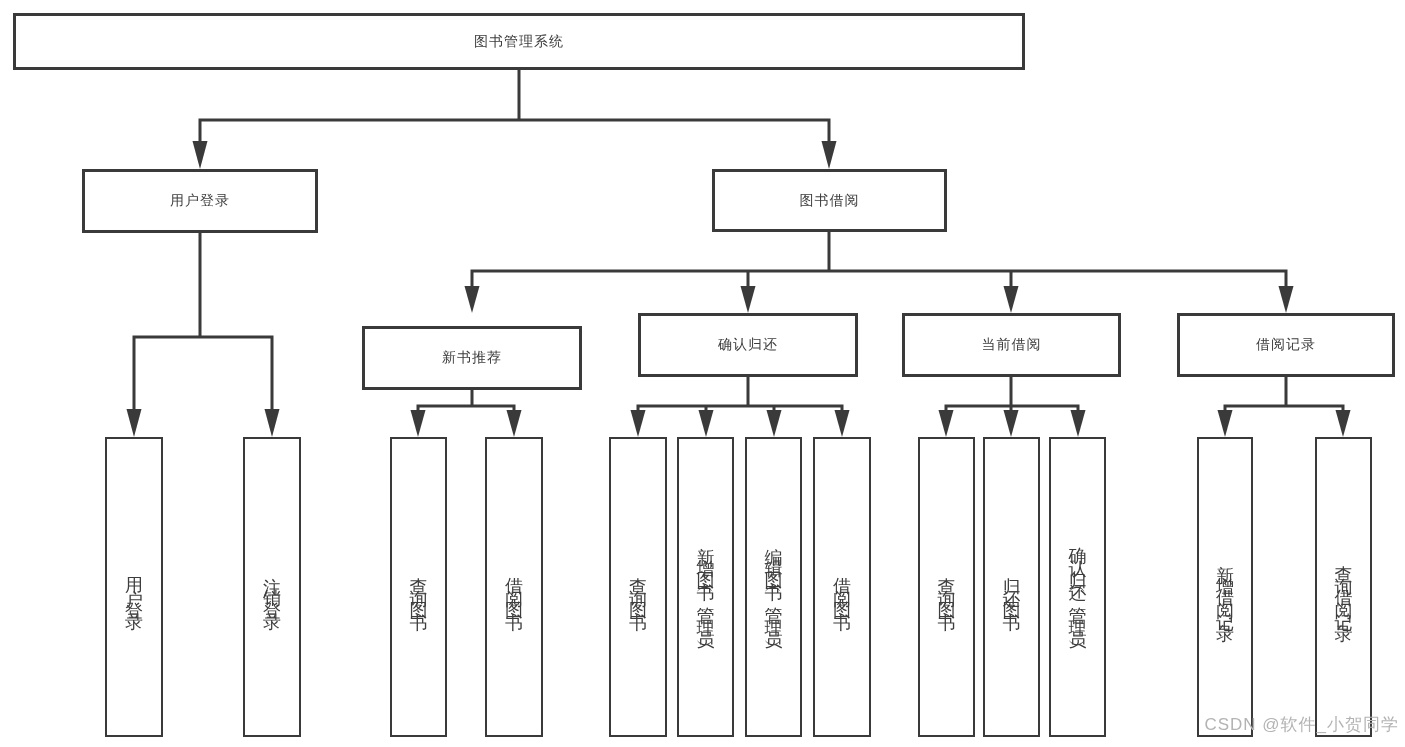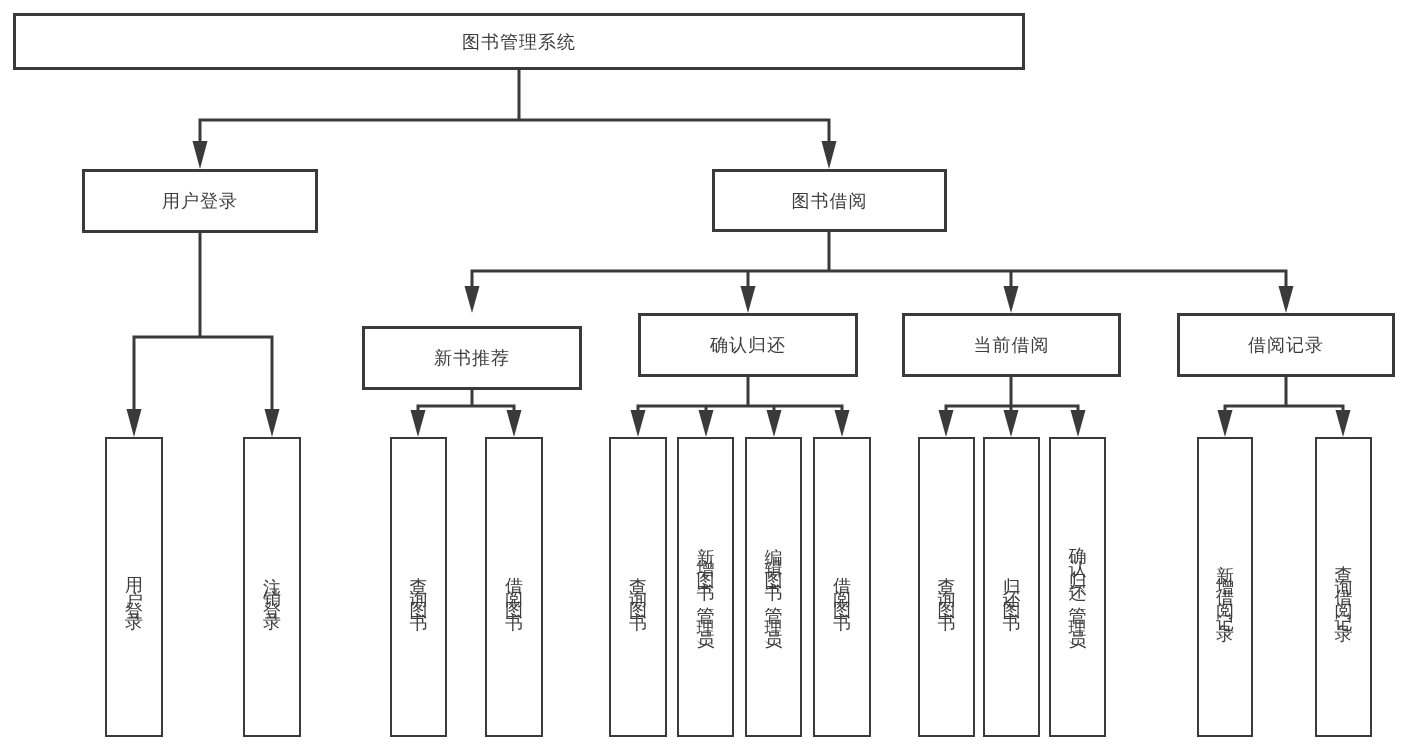--- a/index.html
+++ b/index.html
@@ -42,21 +42,21 @@
     position:absolute;
     background:var(--box-bg);
     border:3px solid var(--line);
     display:flex;
     align-items:center;
     justify-content:center;
     text-align:center;
     color:var(--text);
   }
   .box.h{
-    font-size:18px;
+    font-size:14px;
     letter-spacing:1px;
   }
   .box.leaf{
     border-width:2px;
     font-size:18px;
   }
   .leaf span{
     writing-mode:vertical-rl;
     text-orientation:mixed;
     letter-spacing:12px;
@@ -174,14 +174,15 @@
     <span>确认归还（管理员）</span>
   </div>
 
   <div class="box leaf" style="left:1197px;top:437px;width:56px;height:300px">
     <span>新增借阅记录</span>
   </div>
   <div class="box leaf" style="left:1315px;top:437px;width:57px;height:300px">
     <span>查询借阅记录</span>
   </div>
 
+  <div class="watermark">CSDN @软件_小贺同学</div>
 
 </div>
 
 </body></html>

